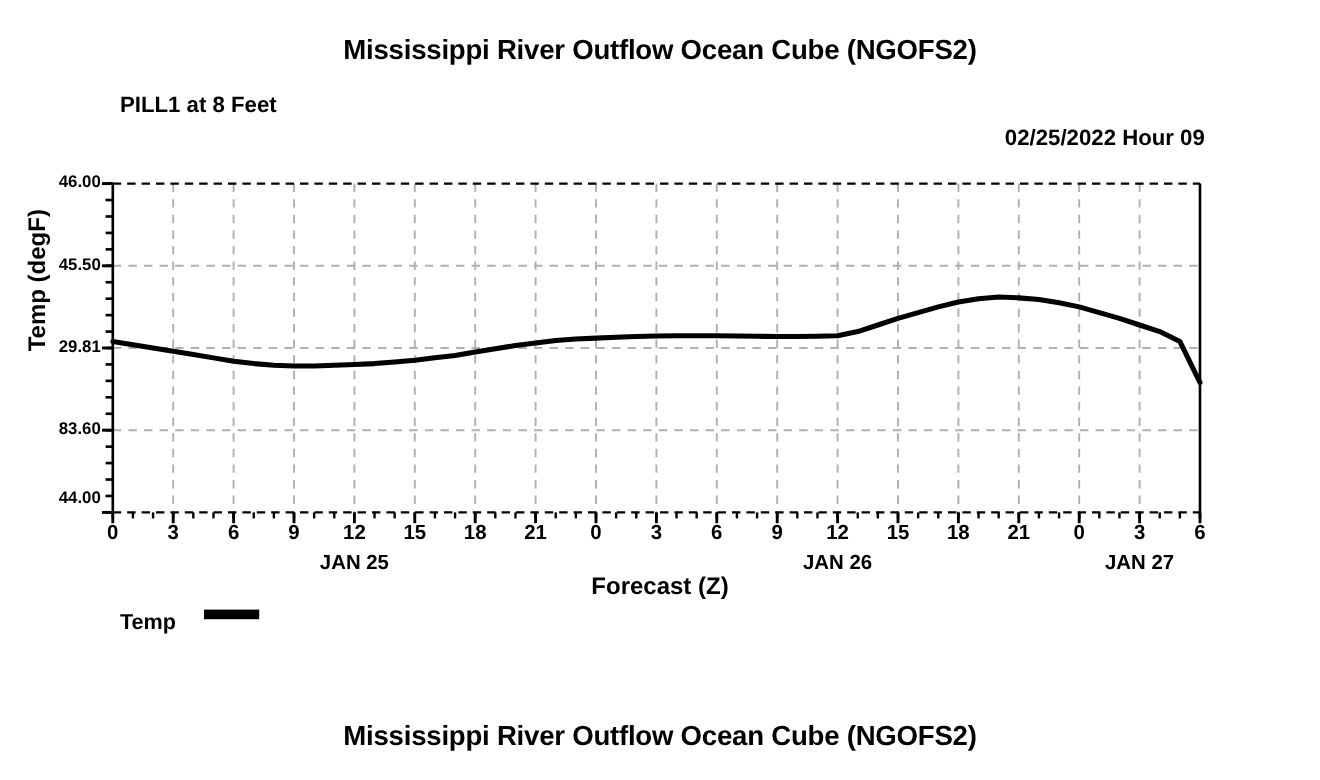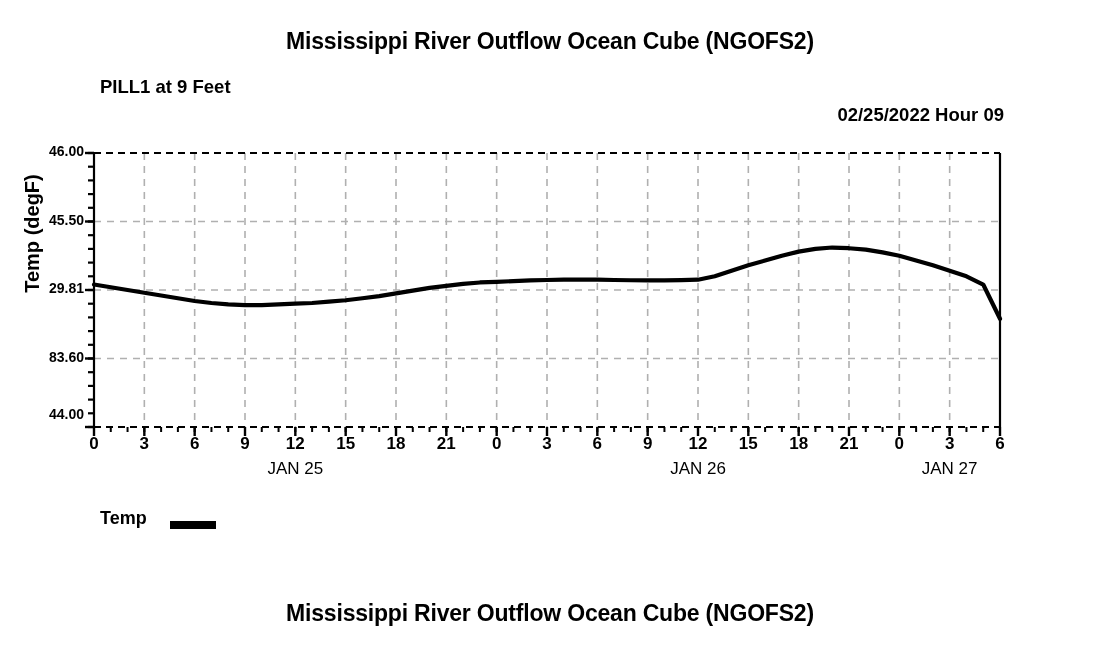--- a/index.html
+++ b/index.html
@@ -107,54 +107,55 @@
     position: absolute;
     font-size: 17px;
     font-weight: bold;
     text-align: center;
     width: 40px;
     top: 434px;
   }
   .daylabel {
     position: absolute;
     font-size: 17px;
-    font-weight: normal;
+    font-weight: bold;
     text-align: center;
     width: 120px;
     top: 459px;
   }
   .legend {
     position: absolute;
     left: 100px;
     top: 508px;
     display: flex;
-    align-items: flex-end;
+    align-items: flex-start;
     gap: 23px;
   }
   .legend-text {
     font-size: 18px;
     font-weight: bold;
   }
   .legend-swatch {
     width: 46px;
     height: 8px;
     background: #000000;
   }
 </style>
 </head>
 <body>
 
 <div class="page">
 
   <div class="main-title">Mississippi River Outflow Ocean Cube (NGOFS2)</div>
 
-  <div class="station-line">PILL1 at 9 Feet</div>
+  <div class="station-line">PILL1 at 8 Feet</div>
   <div class="run-time">02/25/2022 Hour 09</div>
 
   <div class="ylabel">Temp (degF)</div>
+  <div class="xlabel">Forecast (Z)</div>
 
   <svg class="plot-svg" width="1100" height="650">
     <g id="grid-layer">
         <line x1="94" y1="221.5" x2="1000" y2="221.5" stroke="#b0b0b0" stroke-width="1.6" stroke-dasharray="7,6"></line>
         <line x1="94" y1="290" x2="1000" y2="290" stroke="#b0b0b0" stroke-width="1.6" stroke-dasharray="7,6"></line>
         <line x1="94" y1="358.5" x2="1000" y2="358.5" stroke="#b0b0b0" stroke-width="1.6" stroke-dasharray="7,6"></line>
         <line x1="144.33333333333331" y1="153" x2="144.33333333333331" y2="427" stroke="#b0b0b0" stroke-width="1.6" stroke-dasharray="7,6"></line>
         <line x1="194.66666666666666" y1="153" x2="194.66666666666666" y2="427" stroke="#b0b0b0" stroke-width="1.6" stroke-dasharray="7,6"></line>
         <line x1="245" y1="153" x2="245" y2="427" stroke="#b0b0b0" stroke-width="1.6" stroke-dasharray="7,6"></line>
         <line x1="295.3333333333333" y1="153" x2="295.3333333333333" y2="427" stroke="#b0b0b0" stroke-width="1.6" stroke-dasharray="7,6"></line>

